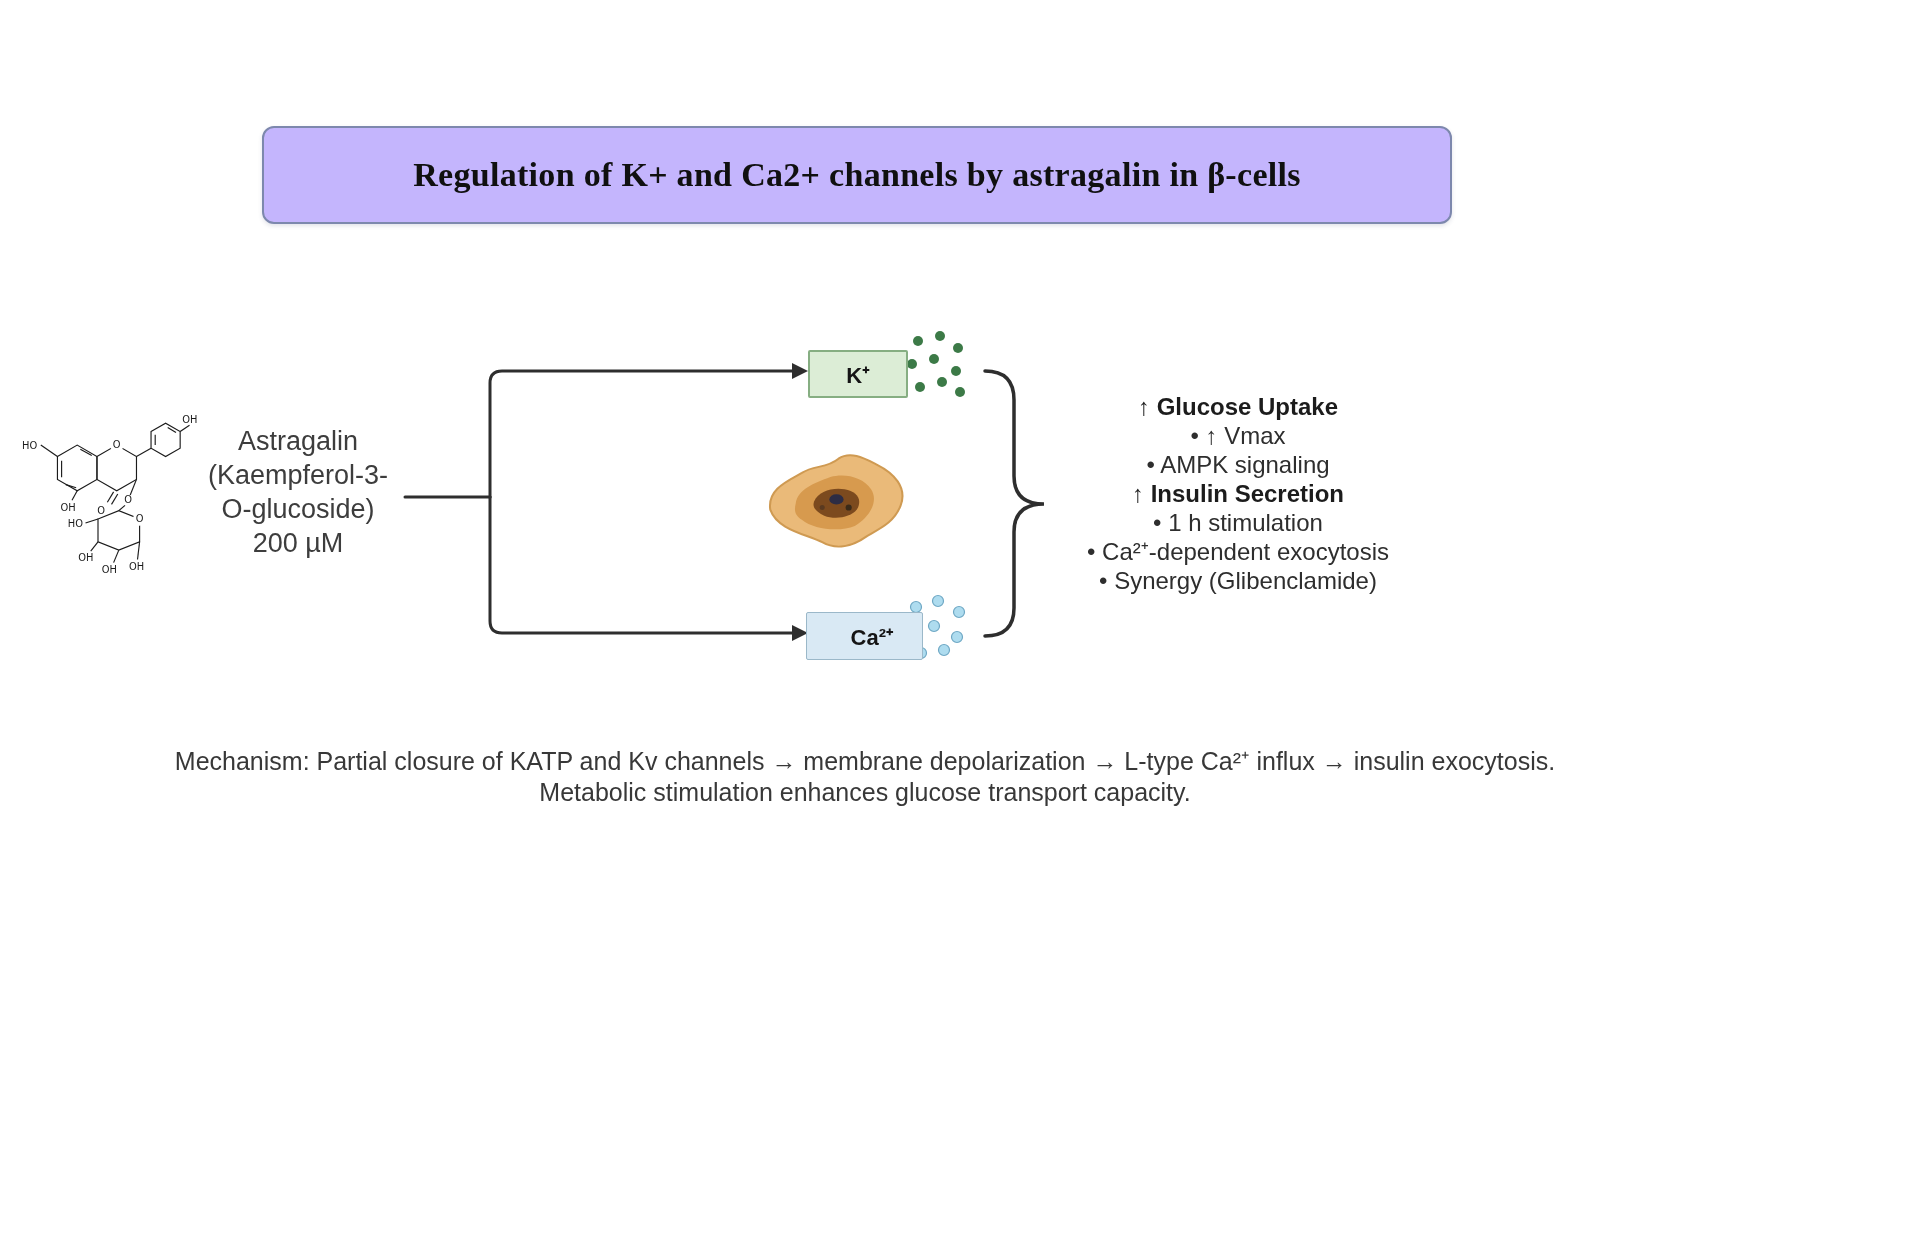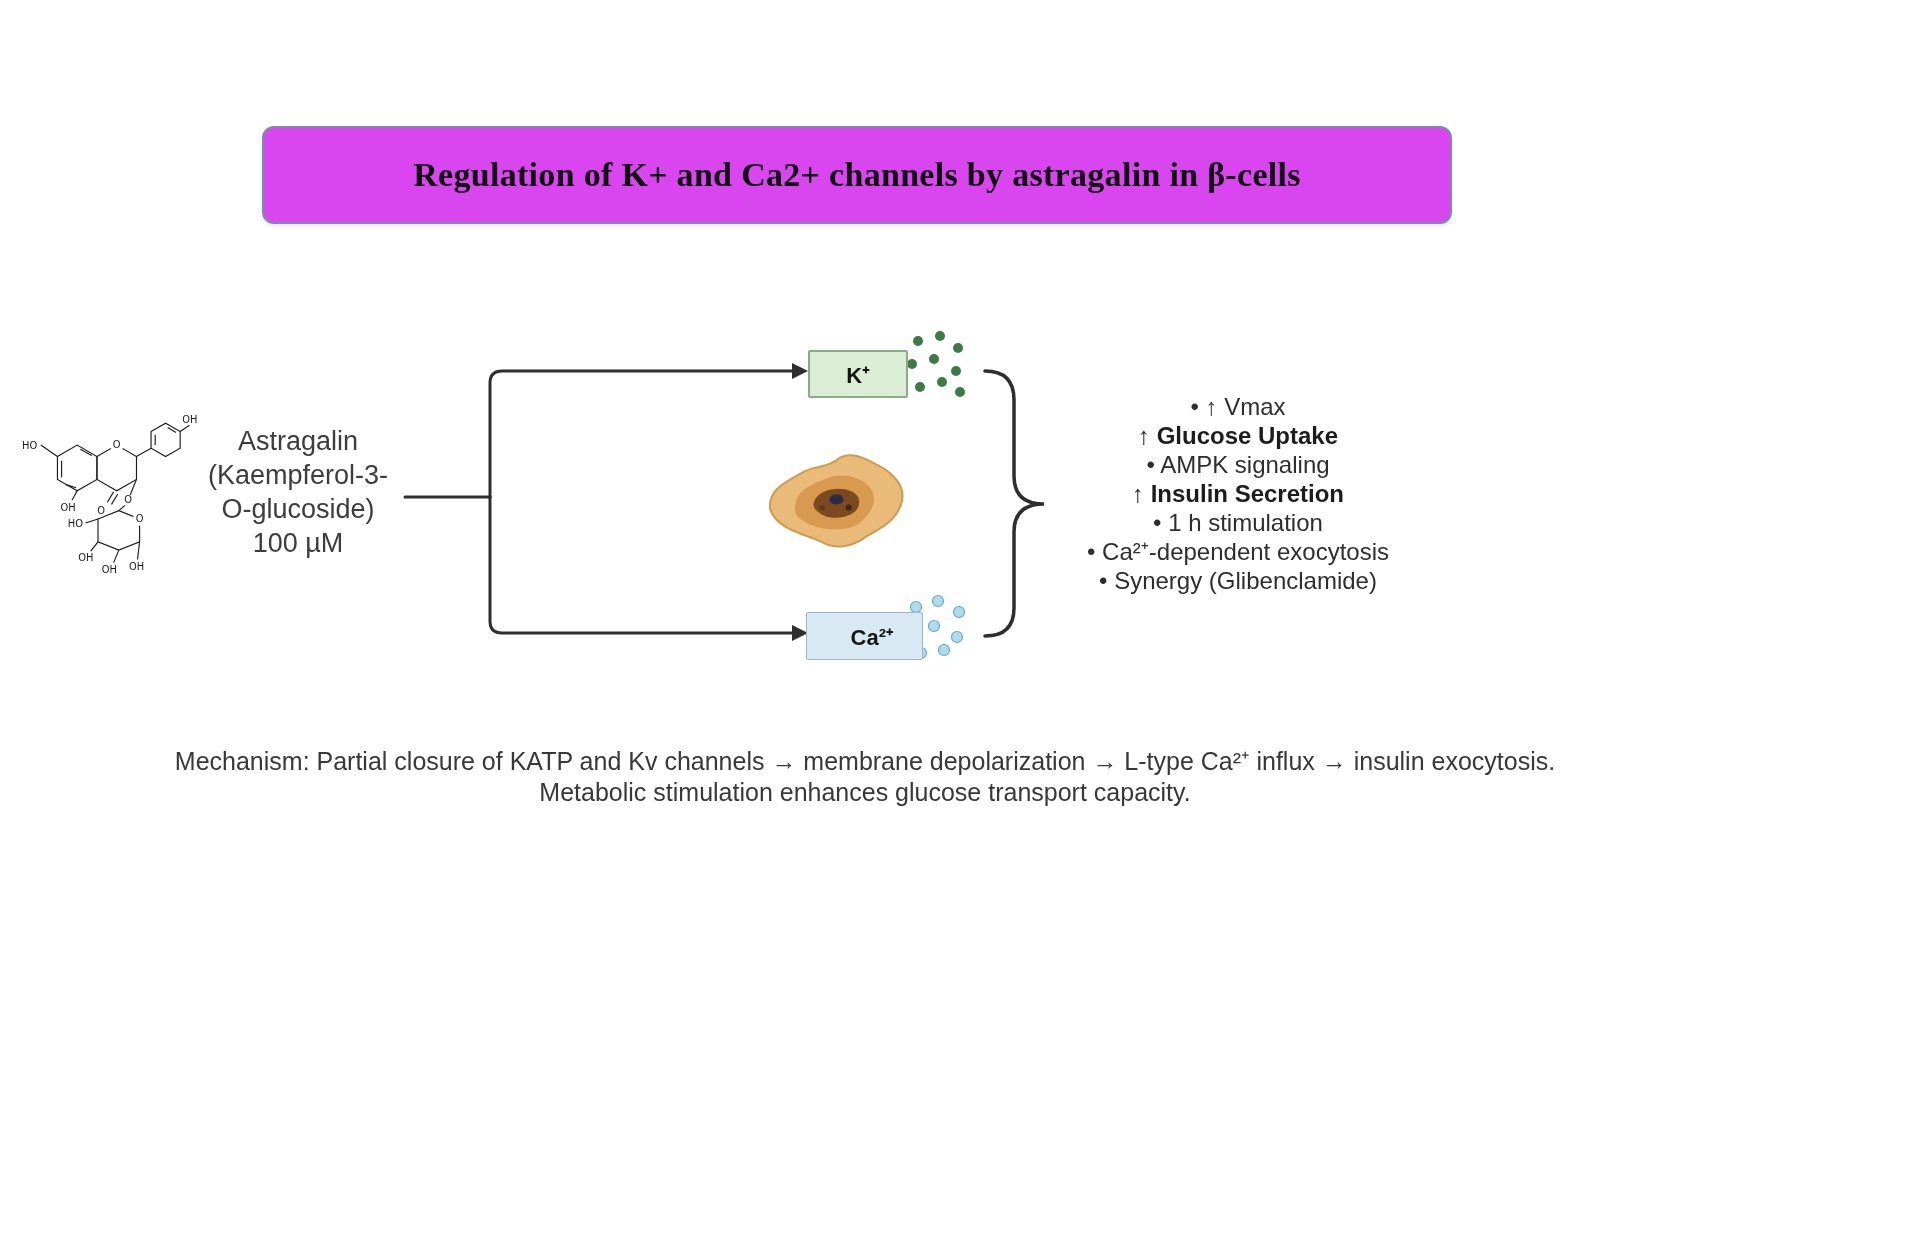--- a/index.html
+++ b/index.html
@@ -1,21 +1,21 @@
 <!DOCTYPE html>
 <html><head>
 <meta charset="utf-8">
 <style>
   html,body{margin:0;padding:0;background:#fff;}
   .canvas{position:relative;width:1911px;height:1240px;background:#ffffff;overflow:hidden;
           font-family:"Liberation Sans", sans-serif;}
   .overlay{position:absolute;left:0;top:0;z-index:1;pointer-events:none;}
 
   .title-box{position:absolute;left:262px;top:126px;width:1186px;height:94px;
-             background:#d946ef;border:2px solid #7d88ad;border-radius:12px;
+             background:#c4b5fd;border:2px solid #7d88ad;border-radius:12px;
              box-shadow:0 2px 4px rgba(60,70,110,0.15);
              display:flex;align-items:center;justify-content:center;z-index:2;}
   .title-text{font-family:"Liberation Serif", serif;font-weight:bold;font-size:34px;color:#101010;
               letter-spacing:0.3px;}
 
   .chem{position:absolute;left:20px;top:396px;width:182px;height:198px;z-index:2;}
   .chem text{font-family:"DejaVu Sans", sans-serif;font-size:9.5px;fill:#1b1b1b;}
 
   .compound-label{position:absolute;left:187px;top:424px;width:222px;text-align:center;
                   font-size:27px;line-height:34px;color:#3d3d3d;z-index:2;}
@@ -124,21 +124,21 @@
     <text x="115" y="121" text-anchor="middle">O</text>
     <text x="56" y="158">OH</text>
     <text x="86" y="170" text-anchor="middle">OH</text>
     <text x="112" y="167" text-anchor="middle">OH</text>
   </svg>
 
   <div class="compound-label">
     <div>Astragalin</div>
     <div>(Kaempferol-3-</div>
     <div>O-glucoside)</div>
-    <div>100 µM</div>
+    <div>200 µM</div>
   </div>
 
 
   <svg class="cell-art" viewBox="0 0 165 145">
     <path d="M 15 78 C 12 58, 32 50, 46 42 C 58 34, 70 38, 82 28 C 94 20, 108 28, 120 34
              C 136 42, 150 56, 143 74 C 137 90, 124 96, 110 104 C 96 114, 80 118, 66 110
              C 50 102, 22 98, 15 78 Z" fill="#eaba79" stroke="#cf9a52" stroke-width="2"></path>
     <path d="M 40 72 C 42 58, 58 52, 74 46 C 88 42, 106 46, 114 58 C 122 70, 112 86, 98 94
              C 84 100, 58 98, 46 88 C 40 84, 38 80, 40 72 Z" fill="#d79a4e"></path>
     <path d="M 58 70 C 62 60, 76 56, 88 58 C 100 60, 106 68, 100 78 C 94 86, 78 88, 68 84
@@ -149,22 +149,22 @@
   </svg>
 
   <div class="channel-box k-box">
     <span>K⁺</span>
   </div>
   <div class="channel-box ca-box">
     <span>Ca²⁺</span>
   </div>
 
   <div class="outcomes">
+    <div class="outcome bold">↑ Glucose Uptake</div>
     <div class="outcome">• ↑ Vmax</div>
-    <div class="outcome bold">↑ Glucose Uptake</div>
     <div class="outcome">• AMPK signaling</div>
     <div class="outcome bold">↑ Insulin Secretion</div>
     <div class="outcome">• 1 h stimulation</div>
     <div class="outcome">• Ca²⁺-dependent exocytosis</div>
     <div class="outcome">• Synergy (Glibenclamide)</div>
   </div>
 
   <div class="mechanism">
     <div>Mechanism: Partial closure of KATP and Kv channels → membrane depolarization → L-type Ca²⁺ influx → insulin exocytosis.</div>
     <div>Metabolic stimulation enhances glucose transport capacity.</div>

